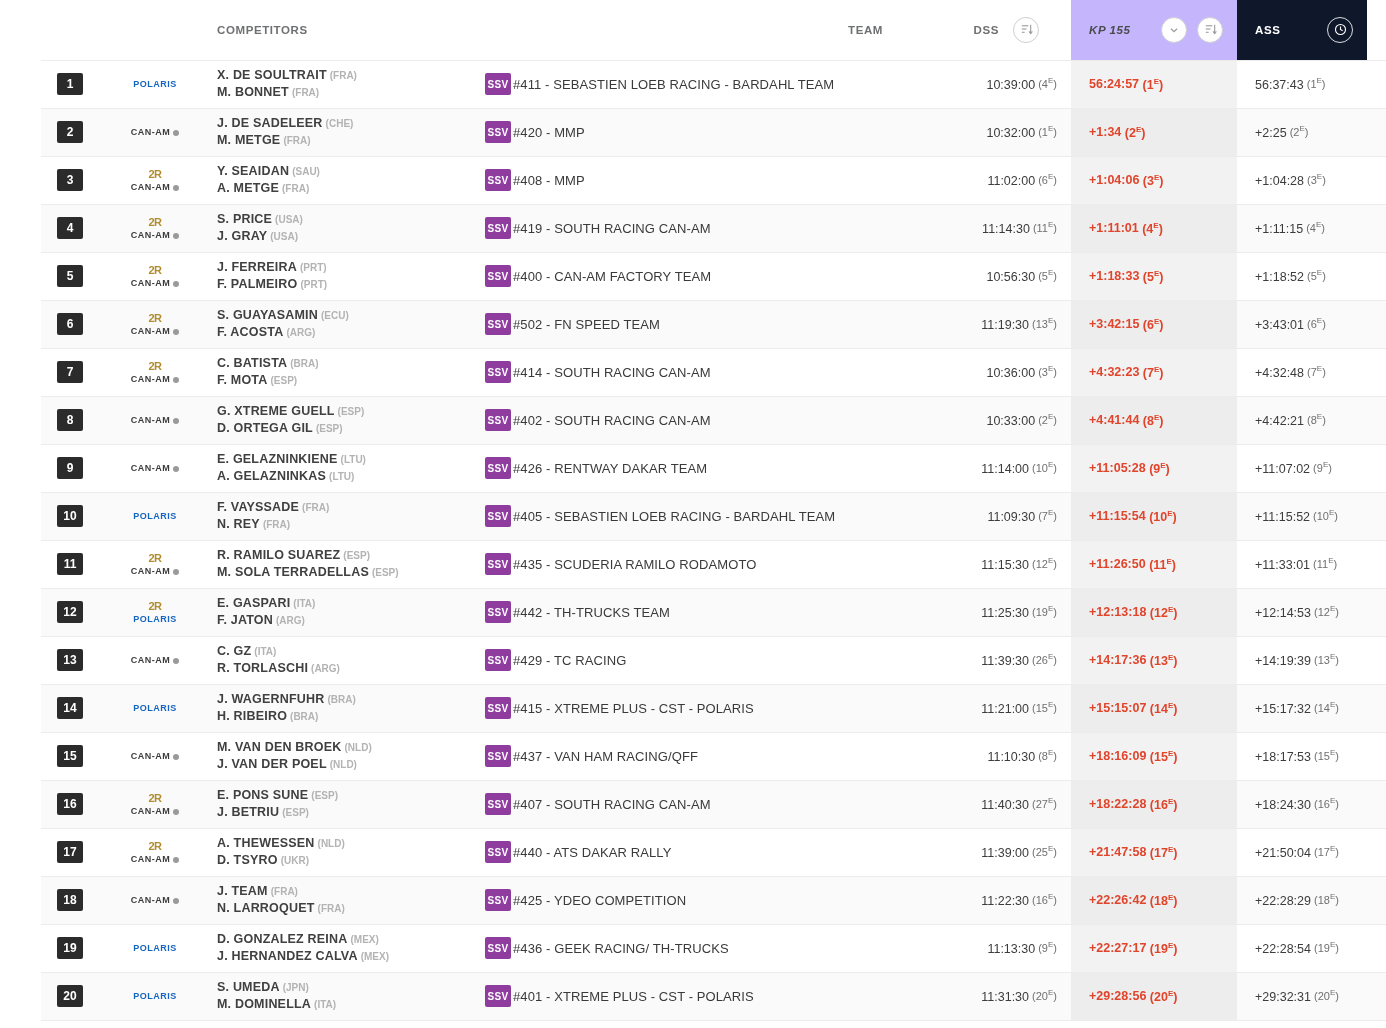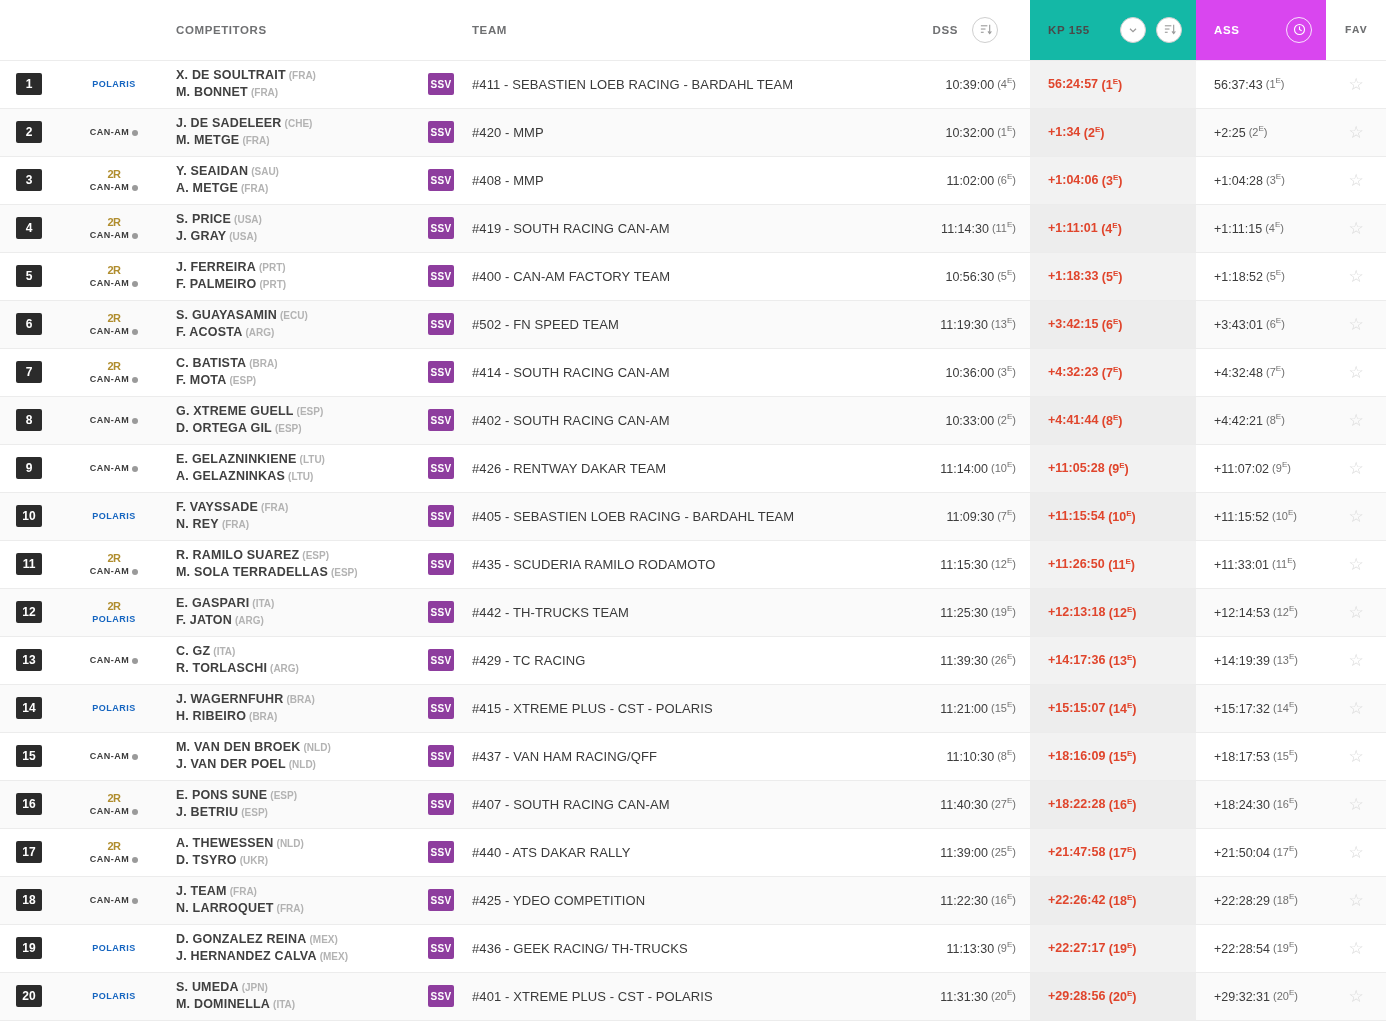--- a/index.html
+++ b/index.html
@@ -6,20 +6,21 @@
   html, body {
     margin: 0; padding: 0;
     background: #ffffff;
     font-family: "Liberation Sans", sans-serif;
   }
   .page {
     width: 1278px;
     min-height: 1028px;
     position: relative;
     background: #fff;
+    padding-left: 41px;
   }
 
   table.results {
     width: 1386px;
     border-collapse: collapse;
     table-layout: fixed;
   }
 
   
   col.c-rank      { width: 58px; }
@@ -39,31 +40,32 @@
     font-weight: bold;
     letter-spacing: 0.6px;
     color: #6f7072;
     text-align: left;
     vertical-align: middle;
     padding: 0;
     background: #ffffff;
     border: 0;
   }
   thead th.th-comp { padding-left: 6px; }
-  thead th.th-team { padding-left: 2px; }
+  thead th.th-team { padding-left: 2px; text-align: right; }
   thead th.th-dss  { text-align: right; padding-right: 14px; }
 
   thead th.th-kp {
-    background: #14b8a6;
+    background: #c4b5fd;
     color: #4a4a4a;
     padding-left: 18px;
     position: relative;
+    font-style: italic;
   }
   thead th.th-ass {
-    background: #d946ef;
+    background: #0f172a;
     color: #ffffff;
     padding-left: 18px;
     position: relative;
   }
   thead th.th-fav {
     text-align: center;
     color: #6f7072;
     font-family: Liberation Mono, monospace;
   }
 
@@ -125,21 +127,21 @@
   .brand-canam { color: #3b3b3b; }
   .brand-canam .dot {
     display:inline-block; width:6px; height:6px; border-radius:50%;
     background:#9a9a9a; margin-left:3px; vertical-align: middle;
   }
 
   .comp-names { line-height: 1.35; padding-left: 6px; }
   .comp-names .nm { font-size: 12.5px; font-weight: bold; color: #404040; letter-spacing: 0.2px; }
   .comp-names .nat { font-size: 10px; font-weight: bold; color: #b3b3b3; margin-left: 3px; }
 
-  td.teamicon-cell { text-align: left; }
+  td.teamicon-cell { text-align: right; }
   .ssv-badge {
     display: inline-flex; align-items: center; justify-content: center;
     width: 26px; height: 22px;
     background: #8e3d9e; color: #fff;
     font-size: 10px; font-weight: bold; letter-spacing: 0.3px;
     border-radius: 2px;
   }
 
   .team-text { font-size: 13px; color: #3a3a3a; padding-left: 2px; letter-spacing: 0.1px; }
 

